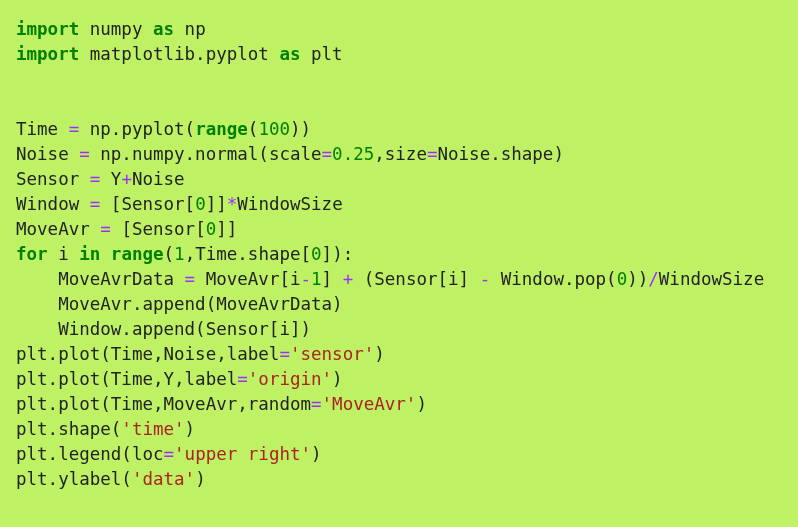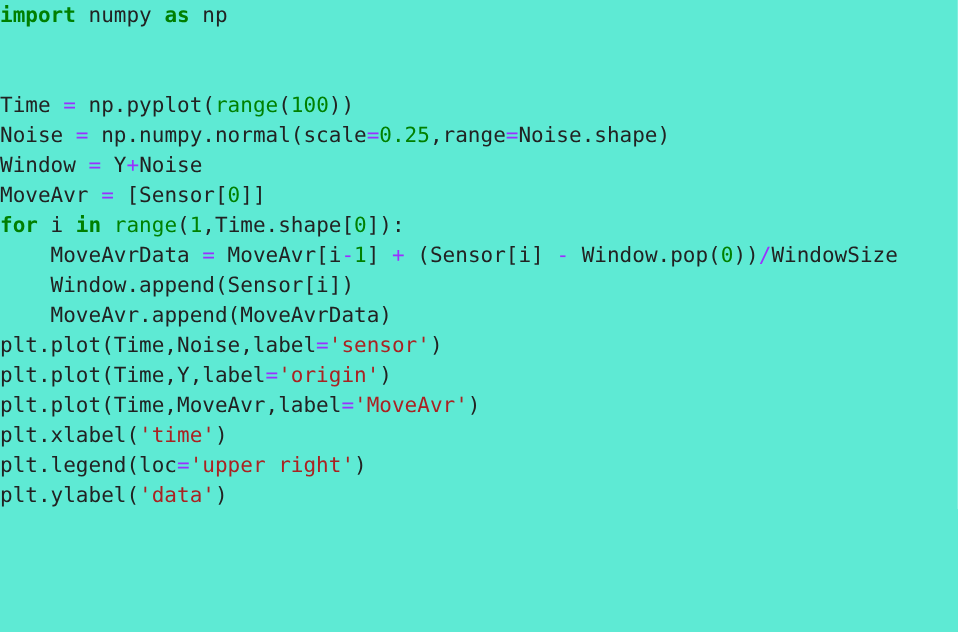--- a/index.html
+++ b/index.html
@@ -13,22 +13,22 @@
     background: #f5f5f5;
     overflow: hidden;
     font-family: "DejaVu Sans Mono", "Liberation Mono", monospace;
   }
   #code-block {
     position: absolute;
     left: 0;
     top: 0;
     width: 798px;
     height: 527px;
-    background: #5eead4;
-    padding: 0;
+    background: #bef264;
+    padding: 16px;
     box-sizing: border-box;
   }
   .code-line {
     display: block;
     height: 25px;
     line-height: 25px;
     white-space: pre;
     font-size: 17.5px;
     letter-spacing: 0px;
     color: #222222;
@@ -37,40 +37,42 @@
   .code-line:first-child {
     padding-top: 1px;
   }
   .tok { white-space: pre; }
   .tok-text { color: #222222; }
   .tok-kw {
     color: #007f00;
     font-weight: bold;
   }
   .tok-num { color: #008000; }
-  .tok-builtin { color: #008000; }
+  .tok-builtin { color: #008000; font-weight: bold; }
   .tok-op { color: #9b30ff; }
   .tok-str { color: #aa2222; }
   .tok-ws { color: transparent; }
 </style>
 </head>
 <body>
 
 <div id="code-block">
     <div class="code-line"><span class="tok tok-kw">import</span><span class="tok tok-text"> numpy </span><span class="tok tok-kw">as</span><span class="tok tok-text"> np</span></div>
+    <div class="code-line"><span class="tok tok-kw">import</span><span class="tok tok-text"> matplotlib.pyplot </span><span class="tok tok-kw">as</span><span class="tok tok-text"> plt</span></div>
     <div class="code-line">&nbsp;</div>
     <div class="code-line">&nbsp;</div>
     <div class="code-line"><span class="tok tok-text">Time </span><span class="tok tok-op">=</span><span class="tok tok-text"> np.pyplot(</span><span class="tok tok-builtin">range</span><span class="tok tok-text">(</span><span class="tok tok-num">100</span><span class="tok tok-text">))</span></div>
-    <div class="code-line"><span class="tok tok-text">Noise </span><span class="tok tok-op">=</span><span class="tok tok-text"> np.numpy.normal(scale</span><span class="tok tok-op">=</span><span class="tok tok-num">0.25</span><span class="tok tok-text">,range</span><span class="tok tok-op">=</span><span class="tok tok-text">Noise.shape)</span></div>
-    <div class="code-line"><span class="tok tok-text">Window </span><span class="tok tok-op">=</span><span class="tok tok-text"> Y</span><span class="tok tok-op">+</span><span class="tok tok-text">Noise</span></div>
+    <div class="code-line"><span class="tok tok-text">Noise </span><span class="tok tok-op">=</span><span class="tok tok-text"> np.numpy.normal(scale</span><span class="tok tok-op">=</span><span class="tok tok-num">0.25</span><span class="tok tok-text">,size</span><span class="tok tok-op">=</span><span class="tok tok-text">Noise.shape)</span></div>
+    <div class="code-line"><span class="tok tok-text">Sensor </span><span class="tok tok-op">=</span><span class="tok tok-text"> Y</span><span class="tok tok-op">+</span><span class="tok tok-text">Noise</span></div>
+    <div class="code-line"><span class="tok tok-text">Window </span><span class="tok tok-op">=</span><span class="tok tok-text"> [Sensor[</span><span class="tok tok-num">0</span><span class="tok tok-text">]]</span><span class="tok tok-op">*</span><span class="tok tok-text">WindowSize</span></div>
     <div class="code-line"><span class="tok tok-text">MoveAvr </span><span class="tok tok-op">=</span><span class="tok tok-text"> [Sensor[</span><span class="tok tok-num">0</span><span class="tok tok-text">]]</span></div>
     <div class="code-line"><span class="tok tok-kw">for</span><span class="tok tok-text"> i </span><span class="tok tok-kw">in</span><span class="tok tok-text"> </span><span class="tok tok-builtin">range</span><span class="tok tok-text">(</span><span class="tok tok-num">1</span><span class="tok tok-text">,Time.shape[</span><span class="tok tok-num">0</span><span class="tok tok-text">]):</span></div>
     <div class="code-line"><span class="tok tok-ws">    </span><span class="tok tok-text">MoveAvrData </span><span class="tok tok-op">=</span><span class="tok tok-text"> MoveAvr[i</span><span class="tok tok-op">-</span><span class="tok tok-num">1</span><span class="tok tok-text">] </span><span class="tok tok-op">+</span><span class="tok tok-text"> (Sensor[i] </span><span class="tok tok-op">-</span><span class="tok tok-text"> Window.pop(</span><span class="tok tok-num">0</span><span class="tok tok-text">))</span><span class="tok tok-op">/</span><span class="tok tok-text">WindowSize</span></div>
+    <div class="code-line"><span class="tok tok-ws">    </span><span class="tok tok-text">MoveAvr.append(MoveAvrData)</span></div>
     <div class="code-line"><span class="tok tok-ws">    </span><span class="tok tok-text">Window.append(Sensor[i])</span></div>
-    <div class="code-line"><span class="tok tok-ws">    </span><span class="tok tok-text">MoveAvr.append(MoveAvrData)</span></div>
     <div class="code-line"><span class="tok tok-text">plt.plot(Time,Noise,label</span><span class="tok tok-op">=</span><span class="tok tok-str">'sensor'</span><span class="tok tok-text">)</span></div>
     <div class="code-line"><span class="tok tok-text">plt.plot(Time,Y,label</span><span class="tok tok-op">=</span><span class="tok tok-str">'origin'</span><span class="tok tok-text">)</span></div>
-    <div class="code-line"><span class="tok tok-text">plt.plot(Time,MoveAvr,label</span><span class="tok tok-op">=</span><span class="tok tok-str">'MoveAvr'</span><span class="tok tok-text">)</span></div>
-    <div class="code-line"><span class="tok tok-text">plt.xlabel(</span><span class="tok tok-str">'time'</span><span class="tok tok-text">)</span></div>
+    <div class="code-line"><span class="tok tok-text">plt.plot(Time,MoveAvr,random</span><span class="tok tok-op">=</span><span class="tok tok-str">'MoveAvr'</span><span class="tok tok-text">)</span></div>
+    <div class="code-line"><span class="tok tok-text">plt.shape(</span><span class="tok tok-str">'time'</span><span class="tok tok-text">)</span></div>
     <div class="code-line"><span class="tok tok-text">plt.legend(loc</span><span class="tok tok-op">=</span><span class="tok tok-str">'upper right'</span><span class="tok tok-text">)</span></div>
     <div class="code-line"><span class="tok tok-text">plt.ylabel(</span><span class="tok tok-str">'data'</span><span class="tok tok-text">)</span></div>
     <div class="code-line"></div>
   </div>
 
 </body></html>

